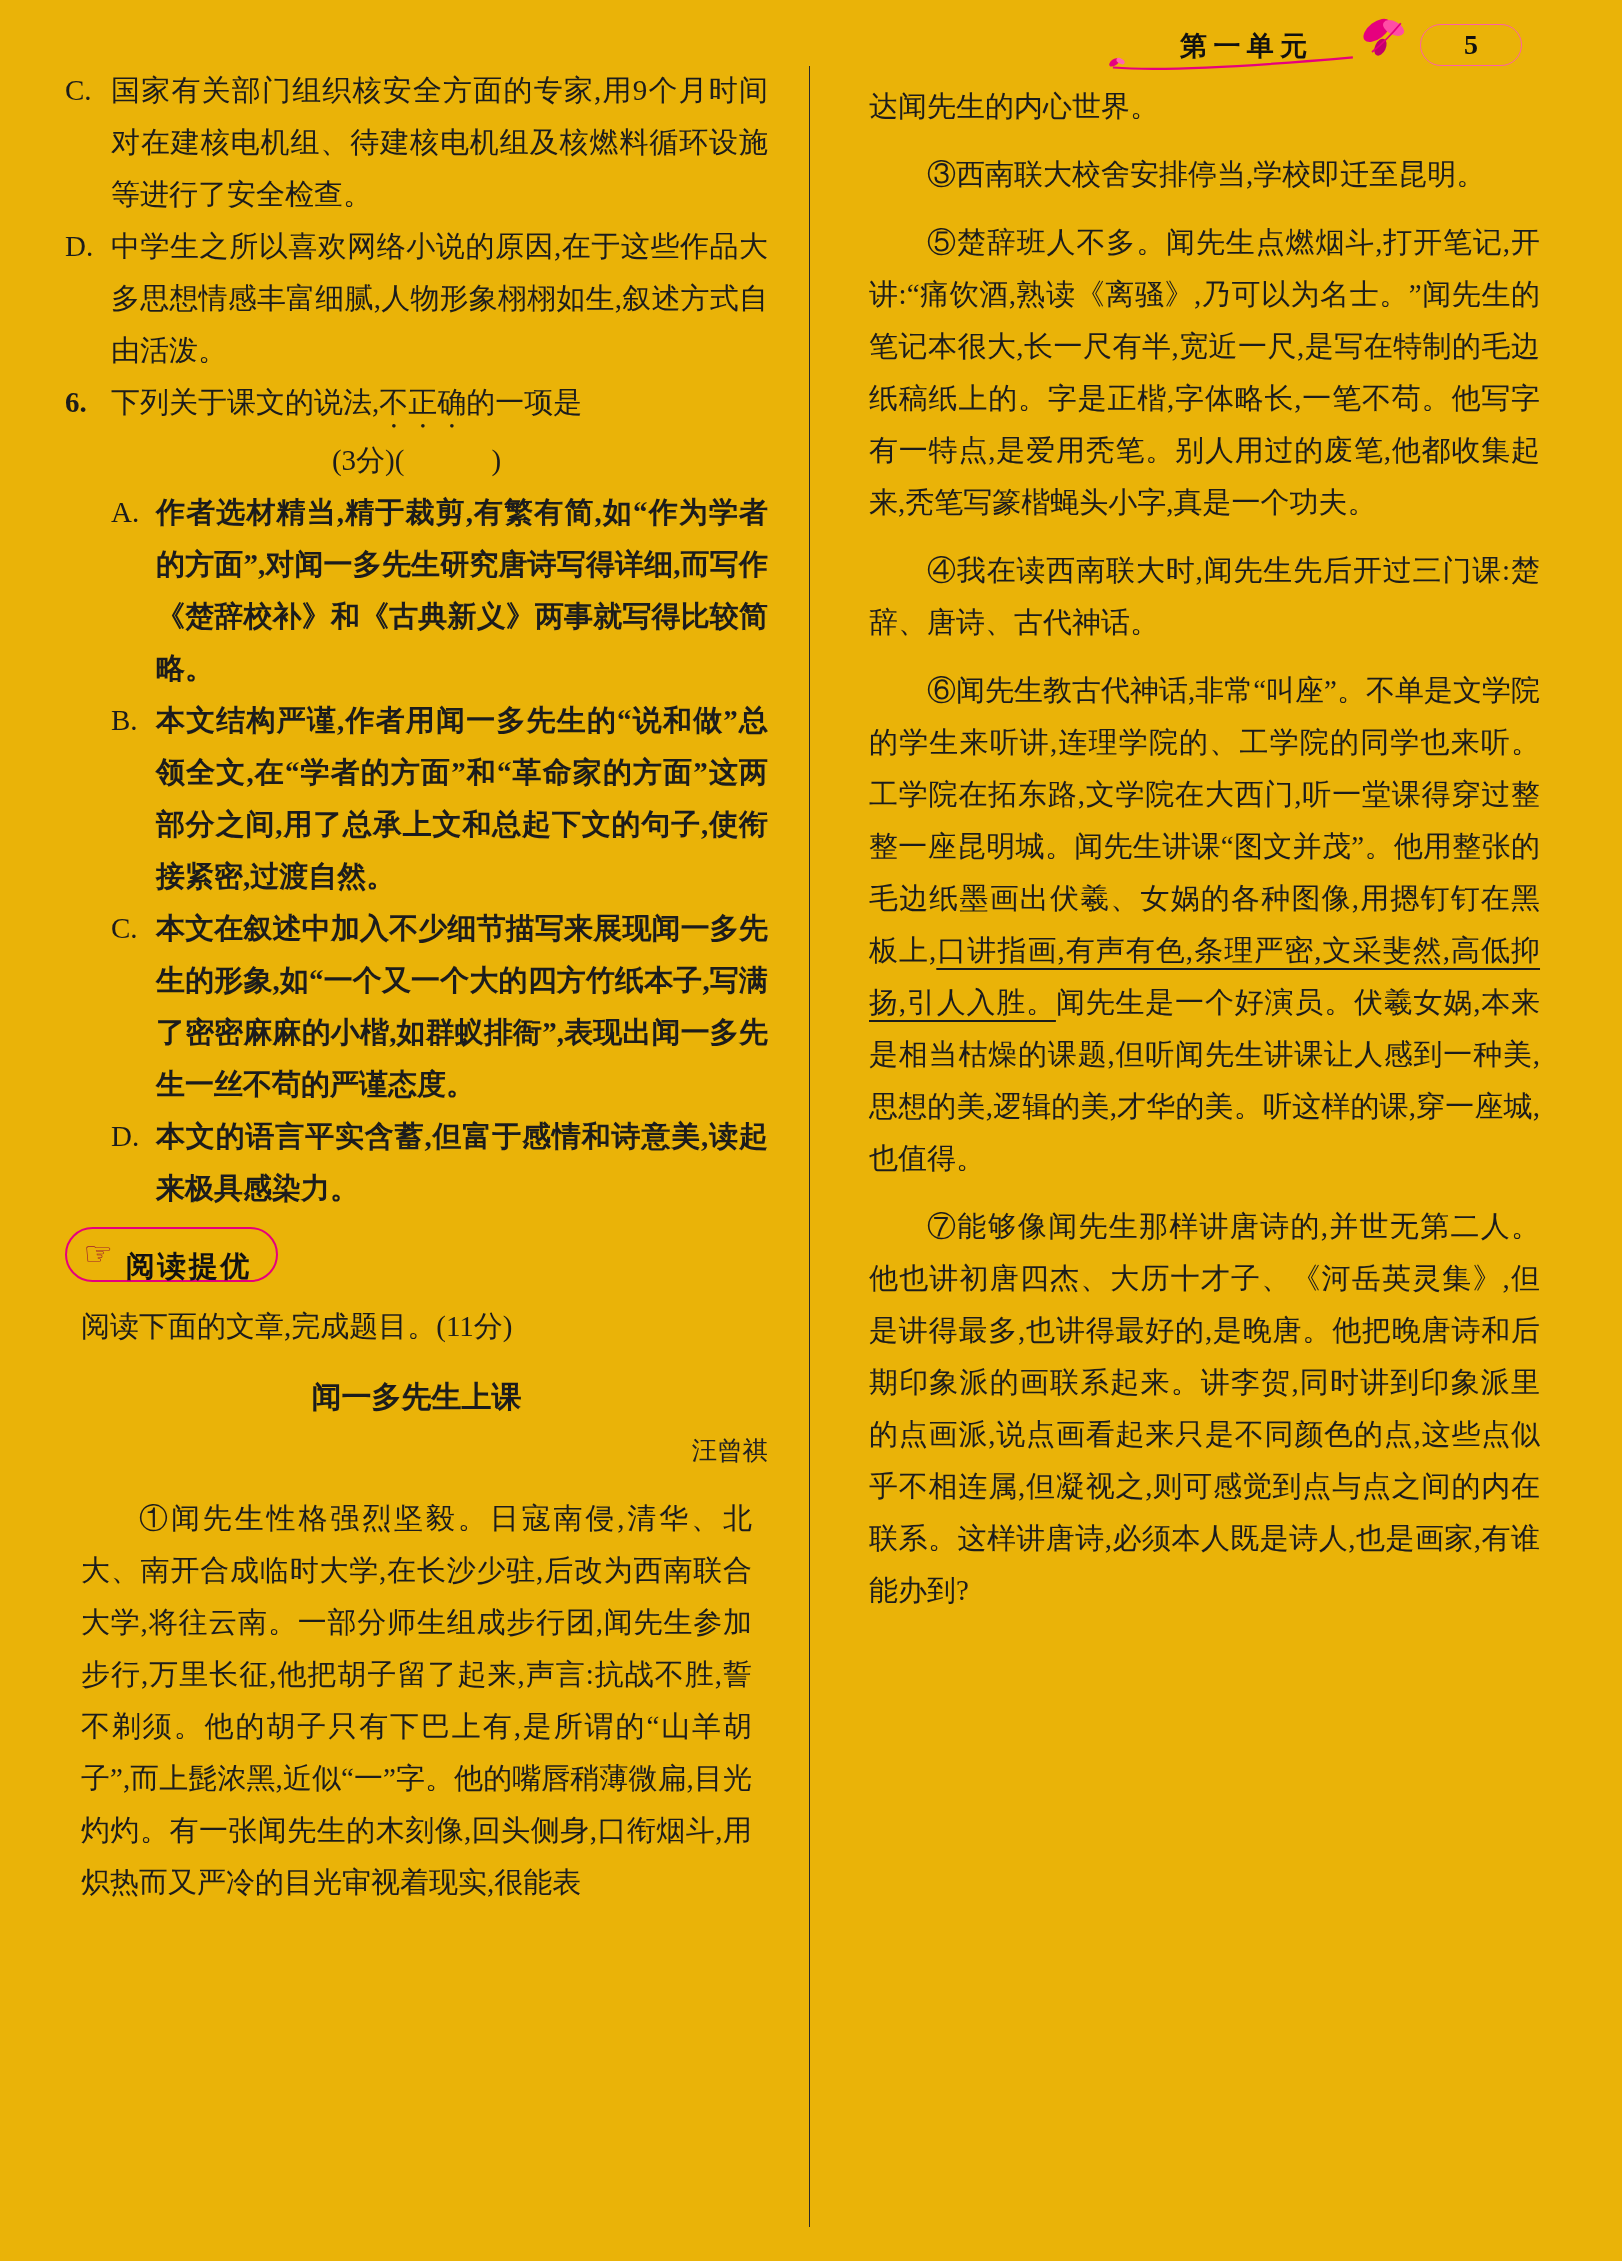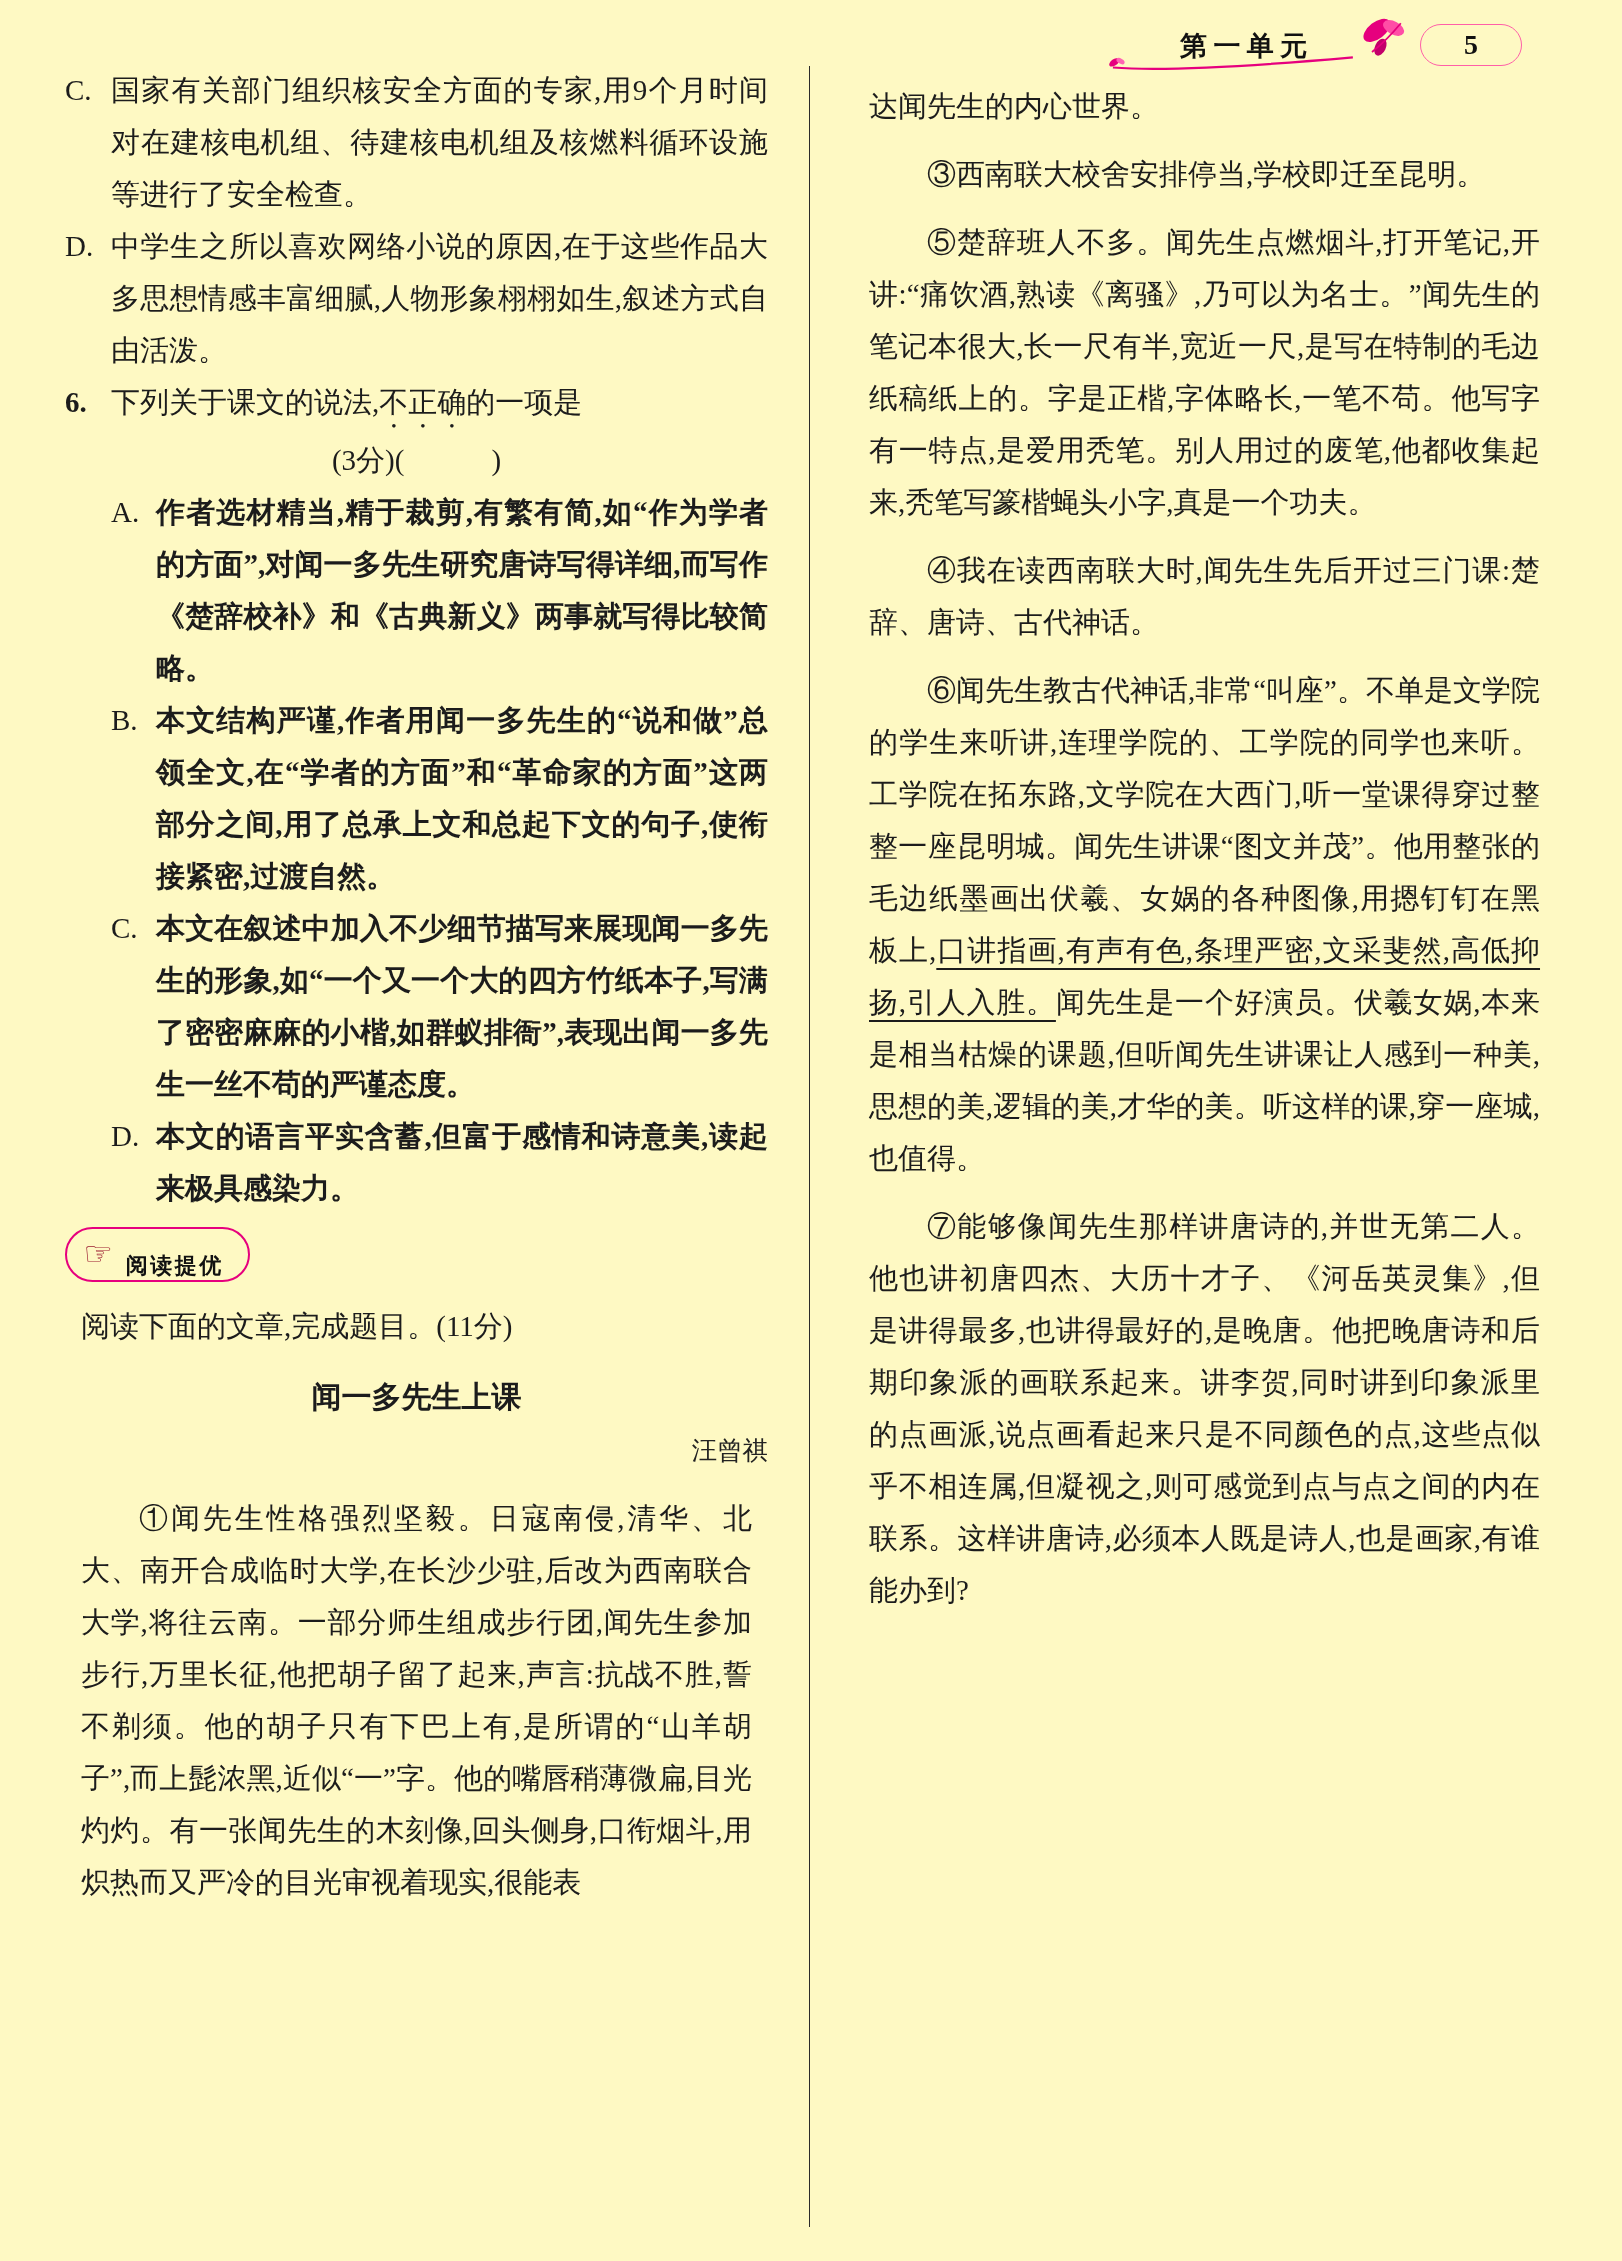--- a/index.html
+++ b/index.html
@@ -2,21 +2,21 @@
 <html style="font-size:10.2px"><head>
 <meta charset="utf-8">
 <style>
   * { margin: 0; padding: 0; box-sizing: border-box; }
   html,body { background: #e8e8e8; }
   .page {
     position: relative;
     width: 1623px;
     height: 2261px;
     margin: 0 auto;
-    background: #fef9c3;
+    background: #eab308;
     font-family: "Liberation Serif", "DejaVu Serif", serif;
     color: #1c1c1c;
     overflow: hidden;
   }
 
   
   .header { position: absolute; top: 0; left: 0; right: 0; height: 76px; }
   .unit-label {
     position: absolute; top: 28px; left: 1180px;
     font-family: "Liberation Sans", "DejaVu Sans", sans-serif;
@@ -73,21 +73,21 @@
   
   .badge-row { margin: 11.4px 0 6.4px 0; height: 59px; display: flex; align-items: center; }
   .badge {
     display: inline-flex; align-items: center; gap: 12.7px;
     border: 2.2px solid #e6007e; border-radius: 29px;
     padding: 3.8px 24px 3.8px 16.5px; height: 55px;
   }
   .badge .hand { font-size: 33px; color: #9b1b30; line-height: 1; }
   .badge .badge-label {
     font-family: "Liberation Sans", "DejaVu Sans", sans-serif;
-    font-weight: bold; font-size: 22px; color: #111; letter-spacing: 2.5px; line-height: 1; margin-top: 23px;
+    font-weight: bold; font-size: 29px; color: #111; letter-spacing: 2.5px; line-height: 1; margin-top: 23px;
   }
 
   .article-title {
     text-align: center; font-family: "Liberation Sans", "DejaVu Sans", sans-serif;
     font-weight: bold; font-size: 30px; line-height: 57px; text-indent: 0;
   }
   .article-author { text-align: right; font-size: 25.4px; line-height: 51px; color: #222; }
 
   .ul-span {
     text-decoration: underline;

